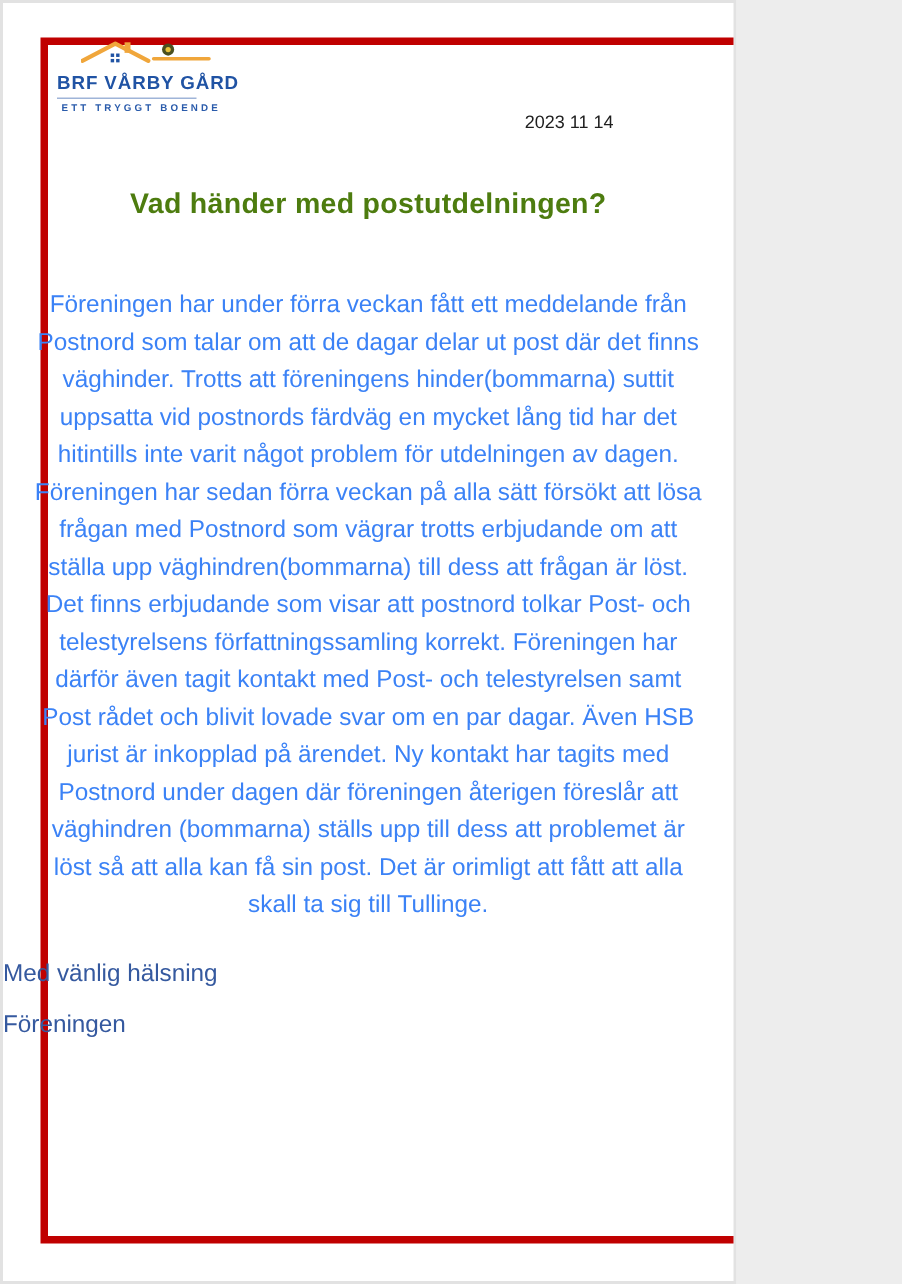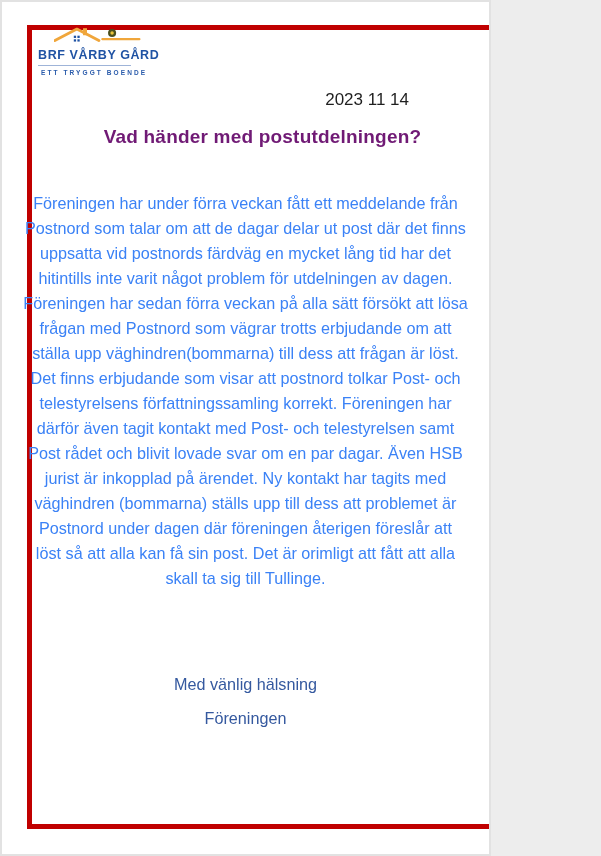--- a/index.html
+++ b/index.html
@@ -56,54 +56,52 @@
     margin-top: 3px;
     font-size: 6.5px;
     font-weight: bold;
     letter-spacing: 2.1px;
     color: #2A5BAB;
     white-space: nowrap;
     margin-left: 3px;
   }
   .doc-date {
     position: absolute;
-    top: 88px;
+    top: 72px;
     right: 80px;
-    font-size: 17px;
+    font-size: 12px;
     color: #1f1f1f;
   }
   .doc-title {
     position: absolute;
     top: 124px;
     left: 0;
     width: 100%;
     text-align: center;
     font-size: 19px;
     font-weight: bold;
-    color: #701a75;
+    color: #4d7c0f;
     letter-spacing: 0.2px;
-    padding-left: 17px;
   }
   .letter-body {
     position: absolute;
     top: 189px;
     left: 50%;
     transform: translateX(-50%);
     text-align: center;
     color: #3b82f6;
     font-size: 16.2px;
     line-height: 25px;
   }
   .letter-body .line { white-space: nowrap; }
   .closing-block {
     position: absolute;
-    top: 670px;
+    top: 635px;
     left: 0;
     width: 100%;
-    text-align: center;
     color: #35599F;
     font-size: 16.2px;
     line-height: 24px;
   }
   .closing-block .signature { margin-top: 10px; }
 </style>
 </head>
 <body>
 
 <div class="page">
@@ -132,32 +130,33 @@
     <div class="tagline">ETT TRYGGT BOENDE</div>
   </div>
 
   <div class="doc-date">2023 11 14</div>
 
   <div class="doc-title">Vad händer med postutdelningen?</div>
 
   <div class="letter-body">
     <div class="line">Föreningen har under förra veckan fått ett meddelande från</div>
     <div class="line">Postnord som talar om att de dagar delar ut post där det finns</div>
+    <div class="line">väghinder. Trotts att föreningens hinder(bommarna) suttit</div>
     <div class="line">uppsatta vid postnords färdväg en mycket lång tid har det</div>
     <div class="line">hitintills inte varit något problem för utdelningen av dagen.</div>
     <div class="line">Föreningen har sedan förra veckan på alla sätt försökt att lösa</div>
     <div class="line">frågan med Postnord som vägrar trotts erbjudande om att</div>
     <div class="line">ställa upp väghindren(bommarna) till dess att frågan är löst.</div>
     <div class="line">Det finns erbjudande som visar att postnord tolkar Post- och</div>
     <div class="line">telestyrelsens författningssamling korrekt. Föreningen har</div>
     <div class="line">därför även tagit kontakt med Post- och telestyrelsen samt</div>
     <div class="line">Post rådet och blivit lovade svar om en par dagar. Även HSB</div>
     <div class="line">jurist är inkopplad på ärendet. Ny kontakt har tagits med</div>
+    <div class="line">Postnord under dagen där föreningen återigen föreslår att</div>
     <div class="line">väghindren (bommarna) ställs upp till dess att problemet är</div>
-    <div class="line">Postnord under dagen där föreningen återigen föreslår att</div>
     <div class="line">löst så att alla kan få sin post. Det är orimligt att fått att alla</div>
     <div class="line">skall ta sig till Tullinge.</div>
   </div>
 
   <div class="closing-block">
     <div class="closing">Med vänlig hälsning</div>
     <div class="signature">Föreningen</div>
   </div>
 
 </div>

